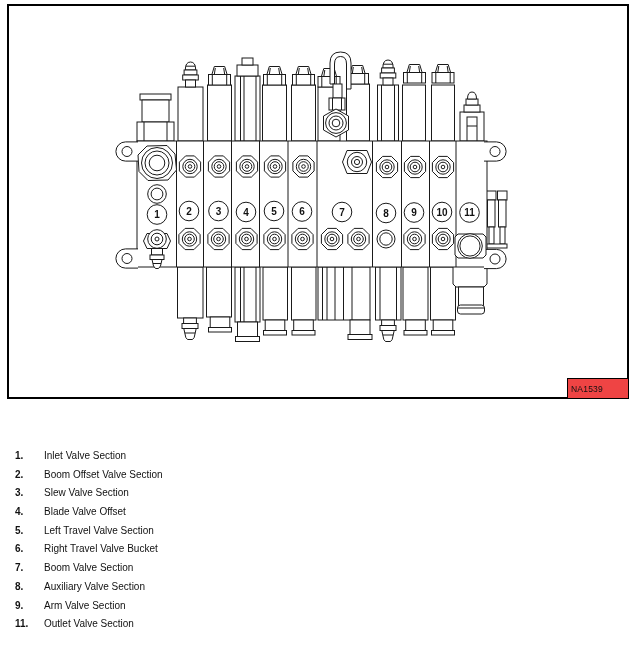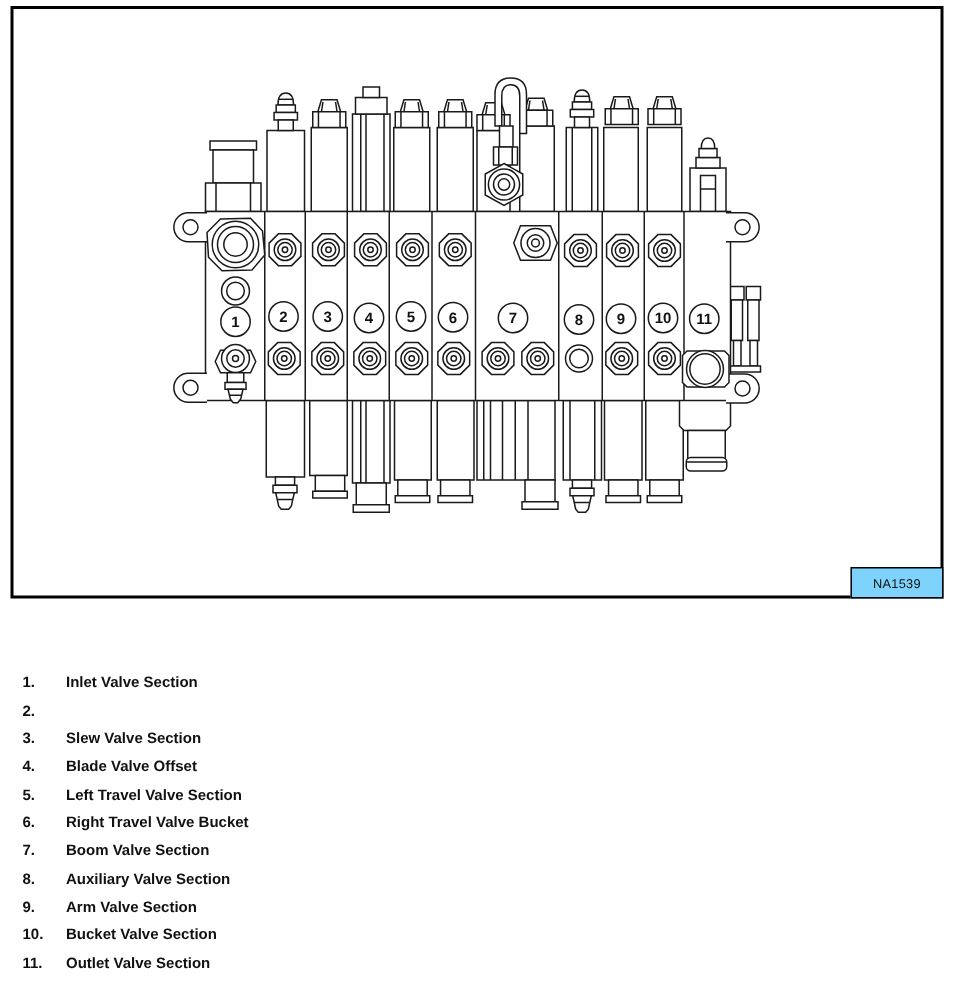--- a/index.html
+++ b/index.html
@@ -14,30 +14,30 @@
   }
   #valve-svg { position:absolute; left:0; top:0; }
   .k { stroke:#1a1a1a; fill:none; stroke-width:1; }
   .w { stroke:#1a1a1a; fill:#ffffff; stroke-width:1; }
   .btxt {
     font-family:"Liberation Sans", sans-serif; font-weight:bold; font-size:10px;
     fill:#111; text-anchor:middle;
   }
   #figure-id-box {
     position:absolute; left:567px; top:378px; width:62px; height:21px;
-    border:1px solid #000; box-sizing:border-box; background:#7dd3fc;
-    display:flex; align-items:center; padding-left:14px;
+    border:1px solid #000; box-sizing:border-box; background:#ef4444;
+    display:flex; align-items:center; padding-left:3px;
     font-size:8.5px; letter-spacing:0.2px; color:#111;
   }
   #legend { position:absolute; left:15px; top:447px; width:600px; }
   .legend-row { display:flex; line-height:18.7px; height:18.7px; }
   .legend-num {
     width:29px; flex:0 0 29px; font-size:10px; font-weight:bold; color:#111;
   }
-  .legend-label { font-size:10px; font-weight:bold; color:#111; }
+  .legend-label { font-size:10px; font-weight:normal; color:#111; }
 </style>
 </head>
 <body>
 
 <div id="page">
 
   <div id="figure-frame"></div>
 
   <svg id="valve-svg" width="637" height="405" viewBox="0 0 637 405" xmlns="http://www.w3.org/2000/svg">
     <defs>
@@ -346,20 +346,21 @@
     <span>NA1539</span>
   </div>
 
   <div id="legend">
     <div class="legend-row">
       <span class="legend-num">1.</span>
       <span class="legend-label">Inlet Valve Section</span>
     </div>
     <div class="legend-row">
       <span class="legend-num">2.</span>
+      <span class="legend-label">Boom Offset Valve Section</span>
     </div>
     <div class="legend-row">
       <span class="legend-num">3.</span>
       <span class="legend-label">Slew Valve Section</span>
     </div>
     <div class="legend-row">
       <span class="legend-num">4.</span>
       <span class="legend-label">Blade Valve Offset</span>
     </div>
     <div class="legend-row">
@@ -376,22 +377,18 @@
     </div>
     <div class="legend-row">
       <span class="legend-num">8.</span>
       <span class="legend-label">Auxiliary Valve Section</span>
     </div>
     <div class="legend-row">
       <span class="legend-num">9.</span>
       <span class="legend-label">Arm Valve Section</span>
     </div>
     <div class="legend-row">
-      <span class="legend-num">10.</span>
-      <span class="legend-label">Bucket Valve Section</span>
-    </div>
-    <div class="legend-row">
       <span class="legend-num">11.</span>
       <span class="legend-label">Outlet Valve Section</span>
     </div>
   </div>
 
 </div>
 
 </body></html>

